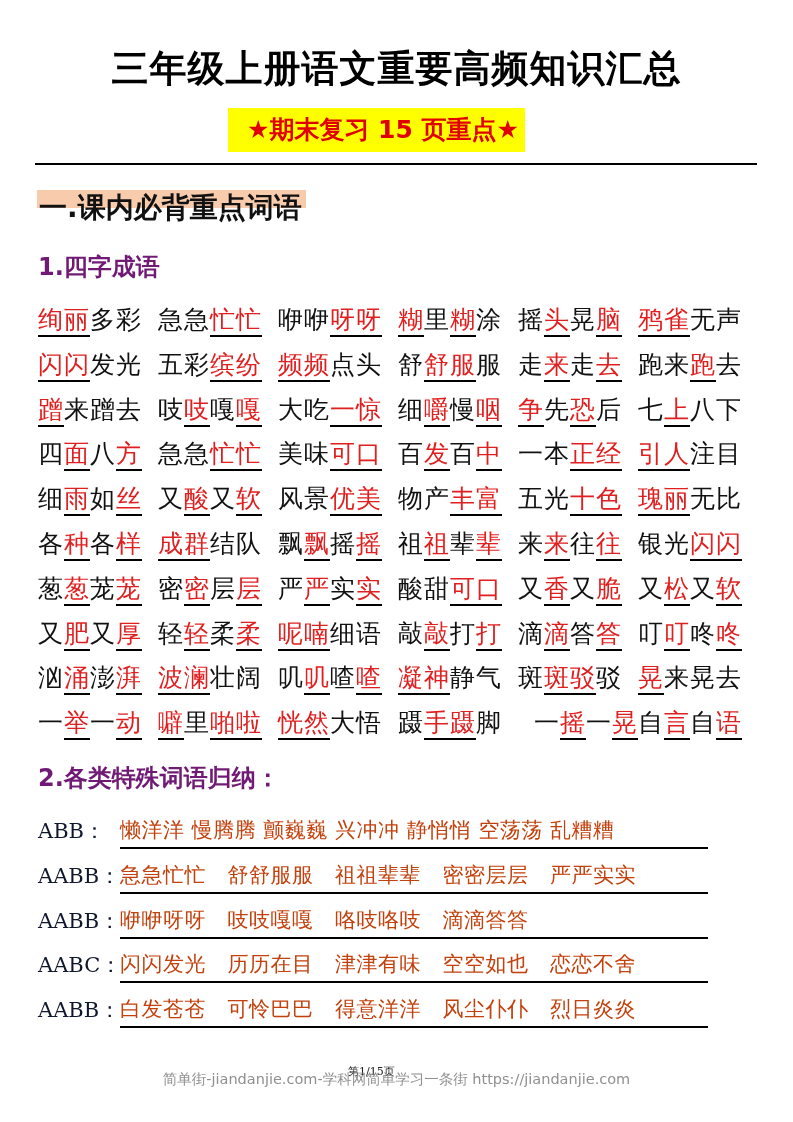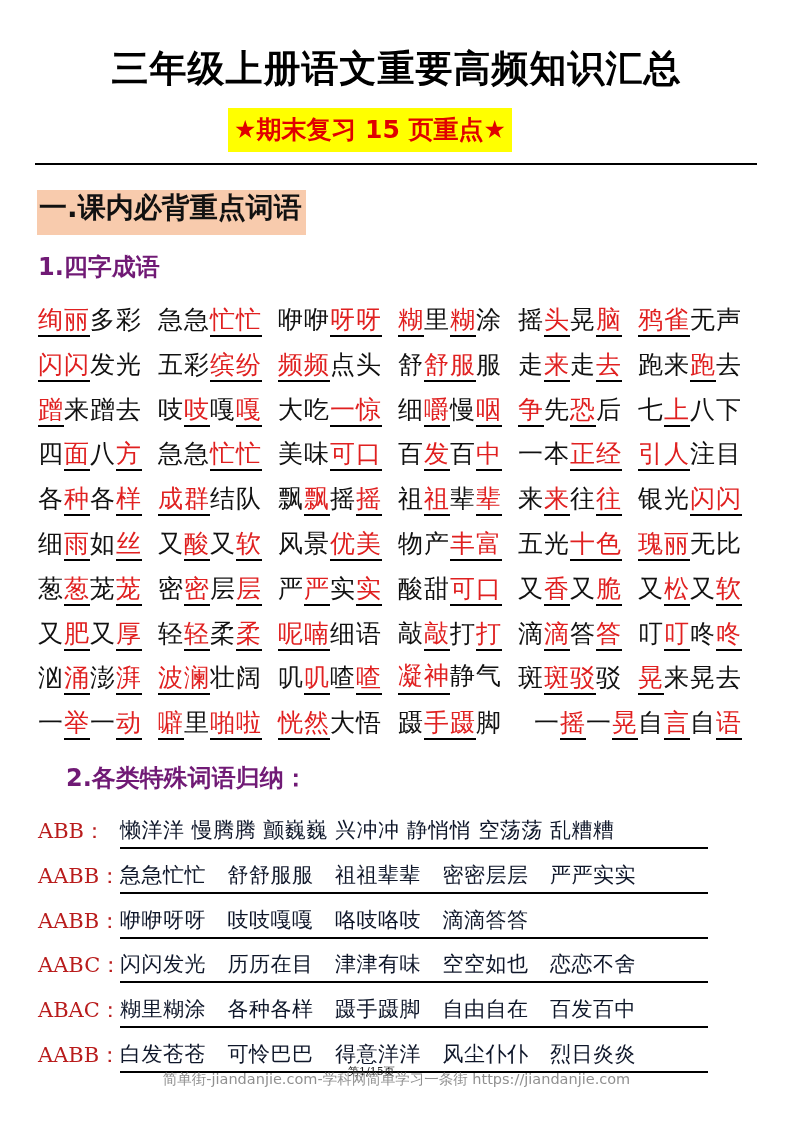--- a/index.html
+++ b/index.html
@@ -4,39 +4,39 @@
 <style>
   html, body { margin:0; padding:0; background:#ffffff; }
   body { width:793px; height:1122px; position:relative; overflow:hidden;
          font-family:"DejaVu Serif","Liberation Serif",serif; color:#111; }
   .abs { position:absolute; }
   #title { left:0; width:793px; top:44px; text-align:center;
            font-family:"DejaVu Sans","Liberation Sans",sans-serif; font-weight:bold;
            font-size:37px; letter-spacing:1px; color:#000; line-height:50px; }
   #banner { left:228px; top:108px; width:284px; height:44px; background:#ffff00;
             color:#e00000; font-family:"DejaVu Sans","Liberation Sans",sans-serif;
-            font-weight:bold; font-size:25px; line-height:44px; text-align:center; }
+            font-weight:bold; font-size:25px; line-height:44px; text-align:center;padding-left:13px; }
   #rule { left:35px; top:163px; width:722px; height:2px; background:#000; }
-  #sec1 { left:37px; top:190px; height:45px; padding:0 4px 0 2px; background:#f8cbad;
+  #sec1 { left:37px; top:190px; height:18px; padding:0 4px 0 2px; background:#f8cbad;
           font-family:"DejaVu Sans","Liberation Sans",sans-serif; font-weight:bold;
           font-size:28px; line-height:36px; color:#111; }
   .sub { font-family:"DejaVu Sans","Liberation Sans",sans-serif; font-weight:bold;
          font-size:24px; color:#701a75; line-height:32px; }
   #sub1 { left:38px; top:251px; }
-  #sub2 { left:38px; top:762px;margin-left:28px; }
+  #sub2 { left:38px; top:762px; }
   .grid { left:38px; top:303px; width:720px; }
   .row { height:44.8px; position:relative; }
   .cell { position:absolute; top:0; font-size:25px; line-height:34px; letter-spacing:1px; white-space:nowrap; }
   .cell span.k { color:#e02020; border-bottom:2px solid #000; padding-bottom:1px; }
   .cell span.n { color:#111; }
   .s2 { left:38px; top:813px; width:700px; }
   .s2row { height:44.8px; position:relative; }
-  .s2label { position:absolute; left:0; top:0; font-size:21px; line-height:36px; color:#b91c1c; }
+  .s2label { position:absolute; left:0; top:0; font-size:21px; line-height:36px; color:#0f172a; }
   .s2words { position:absolute; left:82px; top:0; width:588px; font-size:21px; line-height:34px;
-             color:#0f172a; border-bottom:2px solid #000; white-space:pre; letter-spacing:0.5px; }
+             color:#c2410c; border-bottom:2px solid #000; white-space:pre; letter-spacing:0.5px; }
   #pageno { left:348px; top:1064px; font-size:11px; color:#222; }
   #watermark { left:0; width:793px; top:1070px; text-align:center;
                font-family:"DejaVu Sans","Liberation Sans",sans-serif; font-size:14.5px;
                color:#8a8a8a; opacity:0.95; }
 </style>
 </head>
 <body>
 
 <div id="title" class="abs">三年级上册语文重要高频知识汇总</div>
 <div id="banner" class="abs">★期末复习 15 页重点★</div>
@@ -72,34 +72,34 @@
     </div>
     <div class="row">
       <div class="cell" style="left: 0px;"><span class="n">四</span><span class="k">面</span><span class="n">八</span><span class="k">方</span></div>
       <div class="cell" style="left: 120px;"><span class="n">急急</span><span class="k">忙忙</span></div>
       <div class="cell" style="left: 240px;"><span class="n">美味</span><span class="k">可口</span></div>
       <div class="cell" style="left: 360px;"><span class="n">百</span><span class="k">发</span><span class="n">百</span><span class="k">中</span></div>
       <div class="cell" style="left: 480px;"><span class="n">一本</span><span class="k">正经</span></div>
       <div class="cell" style="left: 600px;"><span class="k">引人</span><span class="n">注目</span></div>
     </div>
     <div class="row">
+      <div class="cell" style="left: 0px;"><span class="n">细</span><span class="k">雨</span><span class="n">如</span><span class="k">丝</span></div>
+      <div class="cell" style="left: 120px;"><span class="n">又</span><span class="k">酸</span><span class="n">又</span><span class="k">软</span></div>
+      <div class="cell" style="left: 240px;"><span class="n">风景</span><span class="k">优美</span></div>
+      <div class="cell" style="left: 360px;"><span class="n">物产</span><span class="k">丰富</span></div>
+      <div class="cell" style="left: 480px;"><span class="n">五光</span><span class="k">十色</span></div>
+      <div class="cell" style="left: 600px;"><span class="k">瑰丽</span><span class="n">无比</span></div>
+    </div>
+    <div class="row">
       <div class="cell" style="left: 0px;"><span class="n">各</span><span class="k">种</span><span class="n">各</span><span class="k">样</span></div>
       <div class="cell" style="left: 120px;"><span class="k">成群</span><span class="n">结队</span></div>
       <div class="cell" style="left: 240px;"><span class="n">飘</span><span class="k">飘</span><span class="n">摇</span><span class="k">摇</span></div>
       <div class="cell" style="left: 360px;"><span class="n">祖</span><span class="k">祖</span><span class="n">辈</span><span class="k">辈</span></div>
       <div class="cell" style="left: 480px;"><span class="n">来</span><span class="k">来</span><span class="n">往</span><span class="k">往</span></div>
       <div class="cell" style="left: 600px;"><span class="n">银光</span><span class="k">闪闪</span></div>
-    </div>
-    <div class="row">
-      <div class="cell" style="left: 0px;"><span class="n">细</span><span class="k">雨</span><span class="n">如</span><span class="k">丝</span></div>
-      <div class="cell" style="left: 120px;"><span class="n">又</span><span class="k">酸</span><span class="n">又</span><span class="k">软</span></div>
-      <div class="cell" style="left: 240px;"><span class="n">风景</span><span class="k">优美</span></div>
-      <div class="cell" style="left: 360px;"><span class="n">物产</span><span class="k">丰富</span></div>
-      <div class="cell" style="left: 480px;"><span class="n">五光</span><span class="k">十色</span></div>
-      <div class="cell" style="left: 600px;"><span class="k">瑰丽</span><span class="n">无比</span></div>
     </div>
     <div class="row">
       <div class="cell" style="left: 0px;"><span class="n">葱</span><span class="k">葱</span><span class="n">茏</span><span class="k">茏</span></div>
       <div class="cell" style="left: 120px;"><span class="n">密</span><span class="k">密</span><span class="n">层</span><span class="k">层</span></div>
       <div class="cell" style="left: 240px;"><span class="n">严</span><span class="k">严</span><span class="n">实</span><span class="k">实</span></div>
       <div class="cell" style="left: 360px;"><span class="n">酸甜</span><span class="k">可口</span></div>
       <div class="cell" style="left: 480px;"><span class="n">又</span><span class="k">香</span><span class="n">又</span><span class="k">脆</span></div>
       <div class="cell" style="left: 600px;"><span class="n">又</span><span class="k">松</span><span class="n">又</span><span class="k">软</span></div>
     </div>
     <div class="row">
@@ -107,21 +107,21 @@
       <div class="cell" style="left: 120px;"><span class="n">轻</span><span class="k">轻</span><span class="n">柔</span><span class="k">柔</span></div>
       <div class="cell" style="left: 240px;"><span class="k">呢喃</span><span class="n">细语</span></div>
       <div class="cell" style="left: 360px;"><span class="n">敲</span><span class="k">敲</span><span class="n">打</span><span class="k">打</span></div>
       <div class="cell" style="left: 480px;"><span class="n">滴</span><span class="k">滴</span><span class="n">答</span><span class="k">答</span></div>
       <div class="cell" style="left: 600px;"><span class="n">叮</span><span class="k">叮</span><span class="n">咚</span><span class="k">咚</span></div>
     </div>
     <div class="row">
       <div class="cell" style="left: 0px;"><span class="n">汹</span><span class="k">涌</span><span class="n">澎</span><span class="k">湃</span></div>
       <div class="cell" style="left: 120px;"><span class="k">波澜</span><span class="n">壮阔</span></div>
       <div class="cell" style="left: 240px;"><span class="n">叽</span><span class="k">叽</span><span class="n">喳</span><span class="k">喳</span></div>
-      <div class="cell" style="left: 360px; font-family: Liberation Mono, monospace;"><span class="k">凝神</span><span class="n">静气</span></div>
+      <div class="cell" style="left: 360px;"><span class="k">凝神</span><span class="n">静气</span></div>
       <div class="cell" style="left: 480px;"><span class="n">斑</span><span class="k">斑驳</span><span class="n">驳</span></div>
       <div class="cell" style="left: 600px;"><span class="k">晃</span><span class="n">来晃去</span></div>
     </div>
     <div class="row">
       <div class="cell" style="left: 0px;"><span class="n">一</span><span class="k">举</span><span class="n">一</span><span class="k">动</span></div>
       <div class="cell" style="left: 120px;"><span class="k">噼</span><span class="n">里</span><span class="k">啪啦</span></div>
       <div class="cell" style="left: 240px;"><span class="k">恍然</span><span class="n">大悟</span></div>
       <div class="cell" style="left: 360px;"><span class="n">蹑</span><span class="k">手蹑</span><span class="n">脚</span></div>
       <div class="cell" style="left: 496px;"><span class="n">一</span><span class="k">摇</span><span class="n">一</span><span class="k">晃</span></div>
       <div class="cell" style="left: 600px;"><span class="n">自</span><span class="k">言</span><span class="n">自</span><span class="k">语</span></div>
@@ -141,23 +141,19 @@
     </div>
     <div class="s2row">
       <div class="s2label">AABB：</div>
       <div class="s2words">咿咿呀呀   吱吱嘎嘎   咯吱咯吱   滴滴答答</div>
     </div>
     <div class="s2row">
       <div class="s2label">AABC：</div>
       <div class="s2words">闪闪发光   历历在目   津津有味   空空如也   恋恋不舍</div>
     </div>
     <div class="s2row">
-      <div class="s2label">ABAC：</div>
-      <div class="s2words">糊里糊涂   各种各样   蹑手蹑脚   自由自在   百发百中</div>
-    </div>
-    <div class="s2row">
       <div class="s2label">AABB：</div>
       <div class="s2words">白发苍苍   可怜巴巴   得意洋洋   风尘仆仆   烈日炎炎</div>
     </div>
   </div>
 
 <div id="pageno" class="abs">第1/15页</div>
 <div id="watermark" class="abs">简单街-jiandanjie.com-学科网简单学习一条街 https://jiandanjie.com</div>
 
 </body></html>

